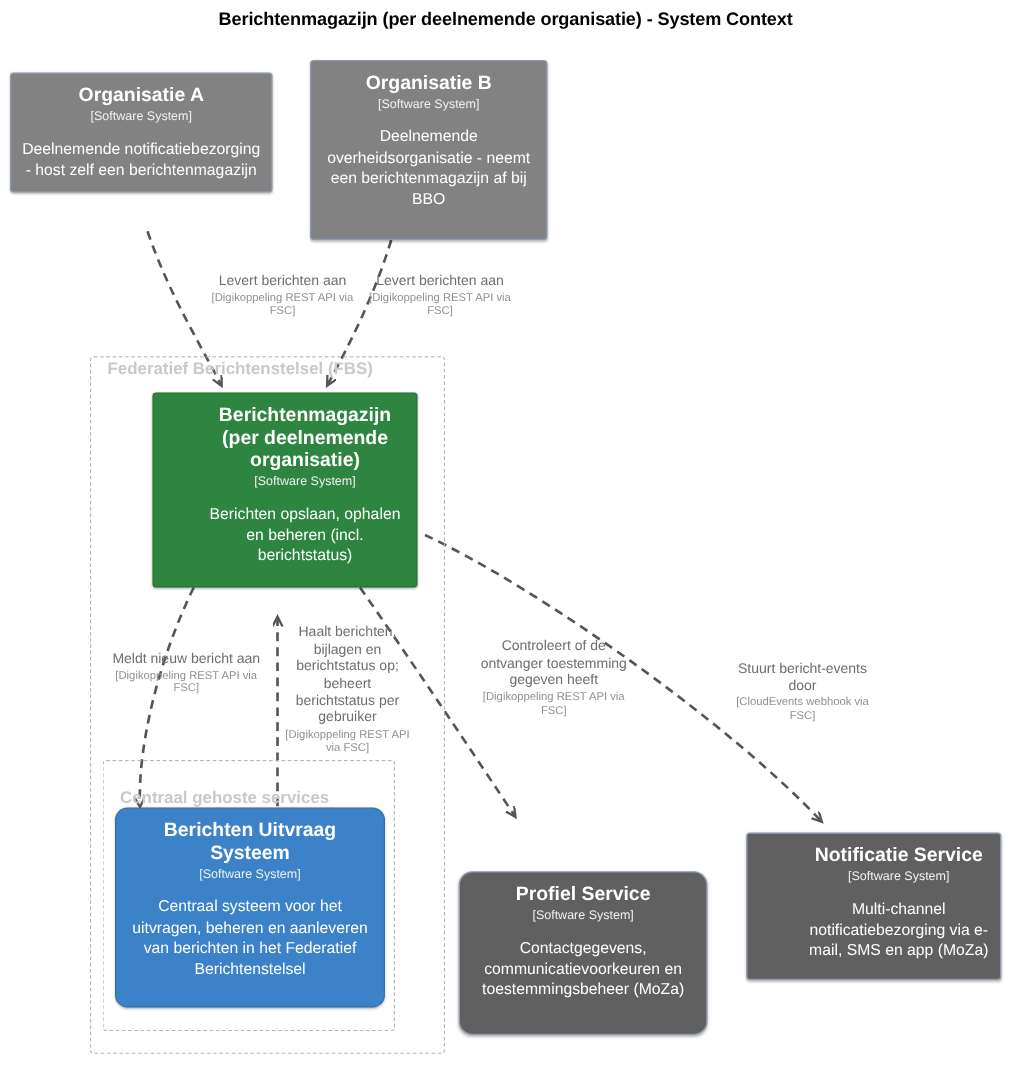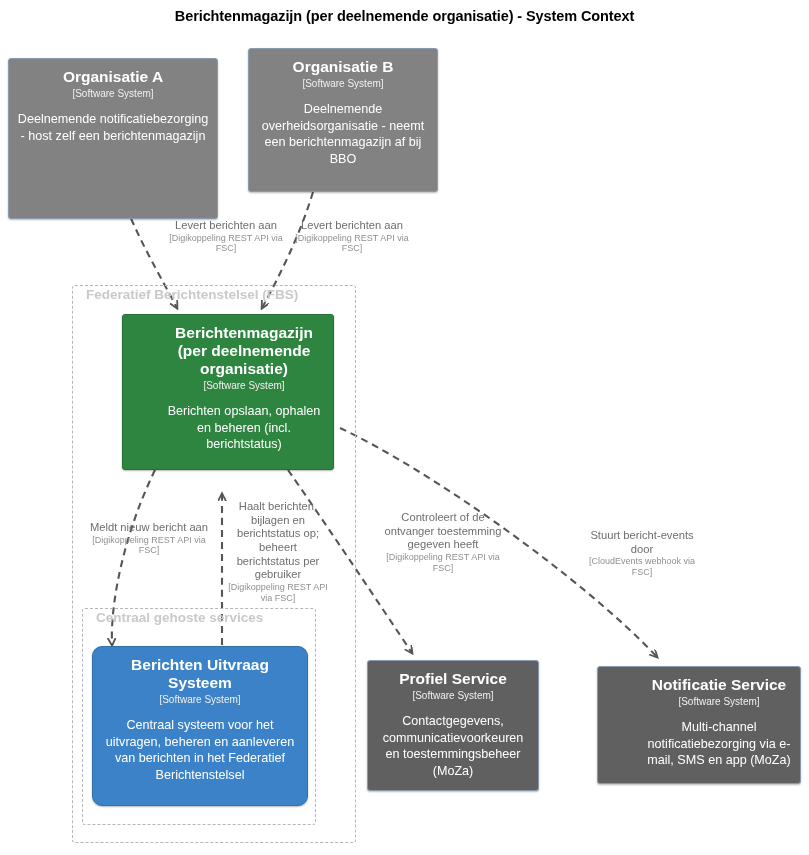--- a/index.html
+++ b/index.html
@@ -151,23 +151,23 @@
       <path d="M288,470 C330,530 380,605 412,653" marker-end="url(#ah)"></path>
 
       <path d="M340,428 C430,470 585,580 657,657" marker-end="url(#ah)"></path>
     </g>
   </svg>
 
   <div class="boundary" style="left:72px; top:285px; width:282px; height:556px;"></div>
   <div class="boundary-label" style="left:86px; top:287px;">Federatief Berichtenstelsel (FBS)</div>
 
   <div class="boundary" style="left:82px; top:608px; width:232px; height:215px;"></div>
-  <div class="boundary-label" style="left:96px; top:610px;">Centraal gehoste services</div>
-
-  <div class="node grey" style="left:8px; top:58px; width:210px; height:161px;">
+  <div class="boundary-label" style="left:96px; top:630px;">Centraal gehoste services</div>
+
+  <div class="node grey" style="left:8px; top:58px; width:210px; height:96px;">
     <div class="n-title">Organisatie A</div>
     <div class="n-type">[Software System]</div>
     <div class="n-desc">Deelnemende notificatiebezorging - host zelf een berichtenmagazijn</div>
   </div>
 
   <div class="node grey" style="left:248px; top:48px; width:190px; height:144px;">
     <div class="n-title">Organisatie B</div>
     <div class="n-type">[Software System]</div>
     <div class="n-desc">Deelnemende overheidsorganisatie - neemt een berichtenmagazijn af bij BBO</div>
   </div>
@@ -177,21 +177,21 @@
     <div class="n-type">[Software System]</div>
     <div class="n-desc">Berichten opslaan, ophalen en beheren (incl. berichtstatus)</div>
   </div>
 
   <div class="node blue" style="left:92px; top:646px; width:216px; height:160px;border-radius:10px;">
     <div class="n-title">Berichten Uitvraag Systeem</div>
     <div class="n-type">[Software System]</div>
     <div class="n-desc">Centraal systeem voor het uitvragen, beheren en aanleveren van berichten in het Federatief Berichtenstelsel</div>
   </div>
 
-  <div class="node dgrey" style="left:367px; top:660px; width:172px; height:131px;">
+  <div class="node dgrey" style="left:367px; top:697px; width:199px; height:131px;border-radius:11px;">
     <div class="n-title">Profiel Service</div>
     <div class="n-type">[Software System]</div>
     <div class="n-desc">Contactgegevens, communicatievoorkeuren en toestemmingsbeheer (MoZa)</div>
   </div>
 
   <div class="node dgrey" style="left:597px; top:666px; width:204px; height:118px;padding-left:48px;">
     <div class="n-title">Notificatie Service</div>
     <div class="n-type">[Software System]</div>
     <div class="n-desc">Multi-channel notificatiebezorging via e-mail, SMS en app (MoZa)</div>
   </div>

